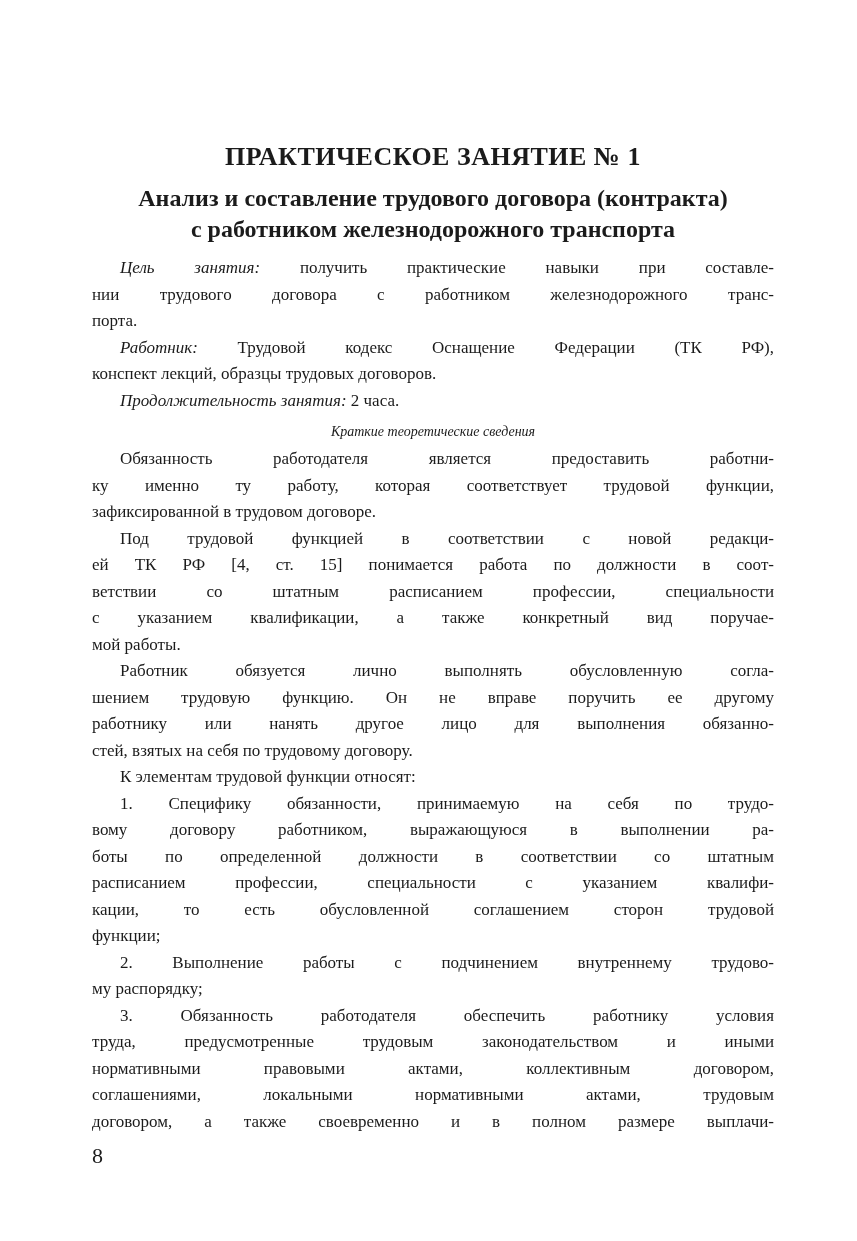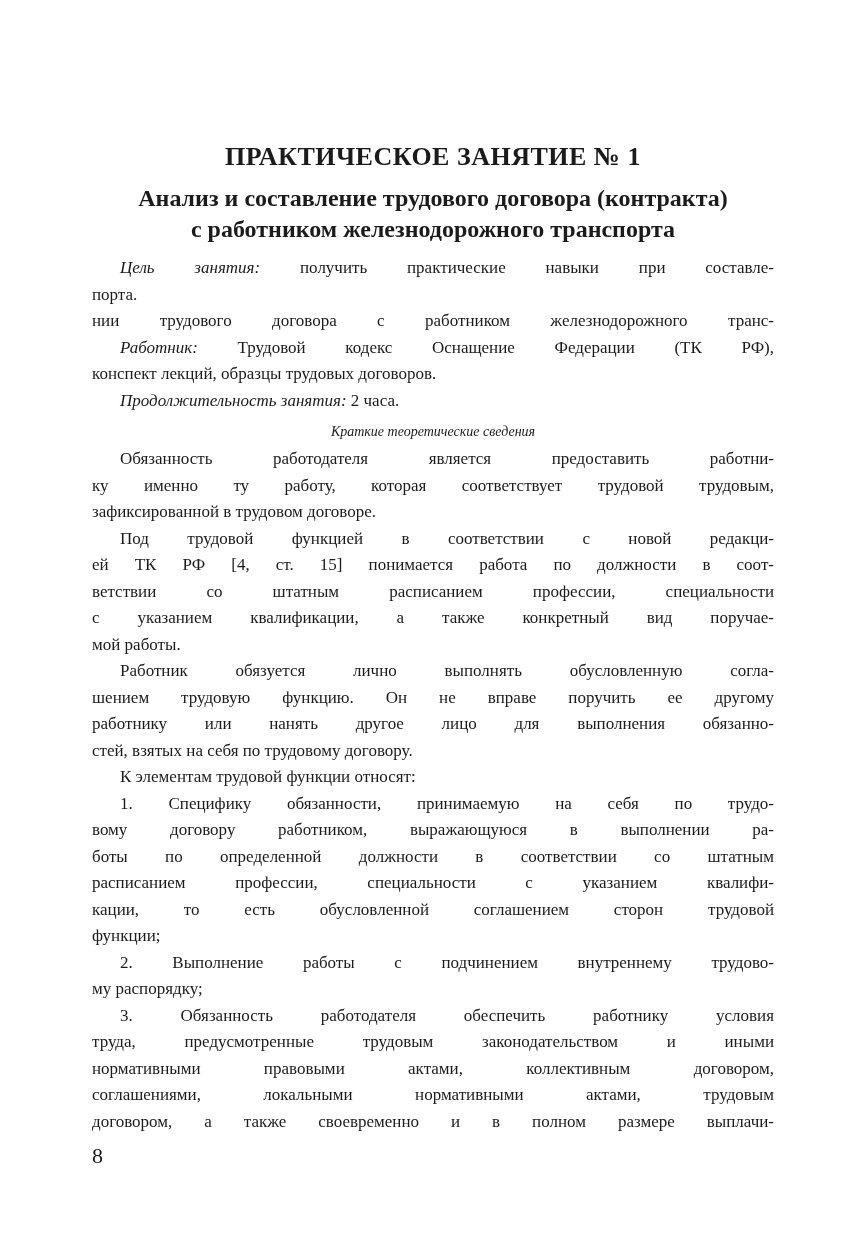--- a/index.html
+++ b/index.html
@@ -85,36 +85,36 @@
 <div class="page">
   <div class="content">
     <h1 class="title">ПРАКТИЧЕСКОЕ ЗАНЯТИЕ № 1</h1>
     <h2 class="subtitle">
       <div>Анализ и составление трудового договора (контракта)</div>
       <div>с работником железнодорожного транспорта</div>
     </h2>
     <div class="intro" id="intro-paragraphs">
         <div class="para">
           <div class="line first"><span class="it">Цель занятия:</span><span> получить практические навыки при составле-</span></div>
+          <div class="line"><span>нии трудового договора с работником железнодорожного транс-</span></div>
           <div class="line last"><span>порта.</span></div>
-          <div class="line"><span>нии трудового договора с работником железнодорожного транс-</span></div>
         </div>
         <div class="para">
           <div class="line first"><span class="it">Работник:</span><span> Трудовой кодекс Оснащение Федерации (ТК РФ),</span></div>
           <div class="line last"><span>конспект лекций, образцы трудовых договоров.</span></div>
         </div>
         <div class="para">
           <div class="line first last"><span class="it">Продолжительность занятия:</span><span> 2 часа.</span></div>
         </div>
       </div>
     <div class="heading">Краткие теоретические сведения</div>
     <div class="body-text" id="body-paragraphs">
         <div class="para">
           <div class="line first"><span>Обязанность работодателя является предоставить работни-</span></div>
-          <div class="line"><span>ку именно ту работу, которая соответствует трудовой трудовым,</span></div>
+          <div class="line"><span>ку именно ту работу, которая соответствует трудовой функции,</span></div>
           <div class="line last"><span>зафиксированной в трудовом договоре.</span></div>
         </div>
         <div class="para">
           <div class="line first"><span>Под трудовой функцией в соответствии с новой редакци-</span></div>
           <div class="line"><span>ей ТК РФ [4, ст. 15] понимается работа по должности в соот-</span></div>
           <div class="line"><span>ветствии со штатным расписанием профессии, специальности</span></div>
           <div class="line"><span>с указанием квалификации, а также конкретный вид поручае-</span></div>
           <div class="line last"><span>мой работы.</span></div>
         </div>
         <div class="para">

